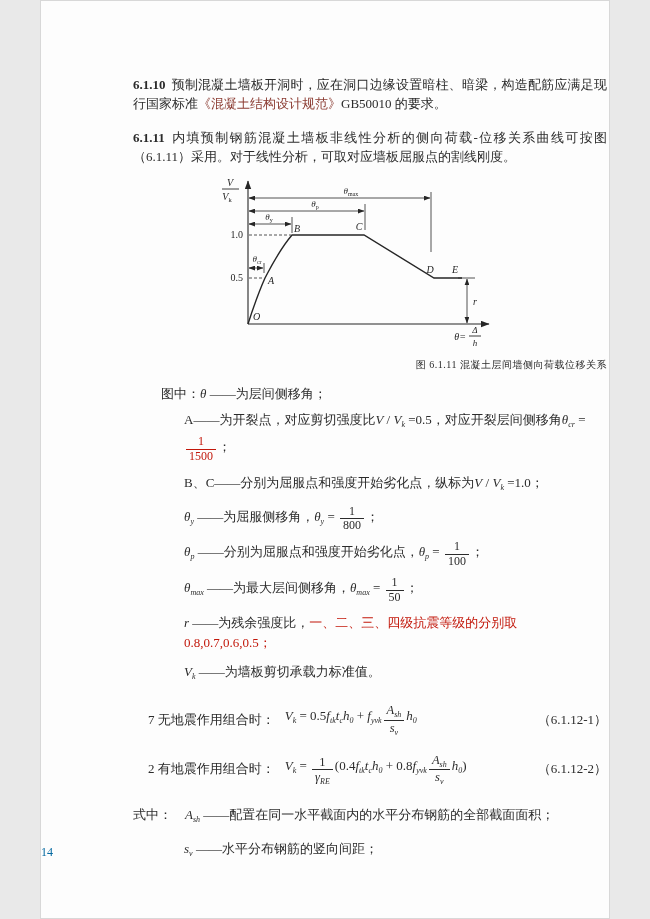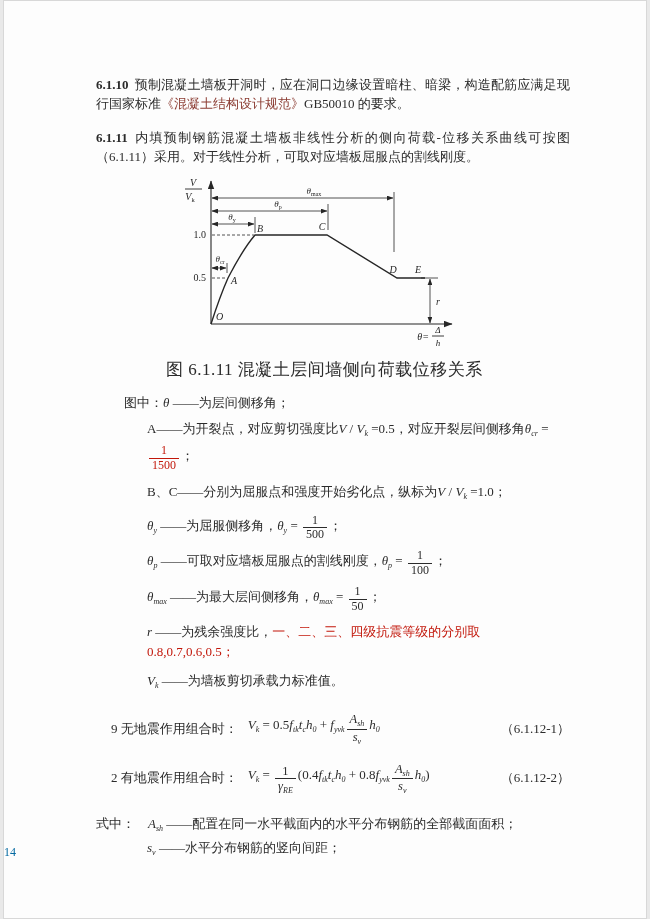--- a/index.html
+++ b/index.html
@@ -1,48 +1,48 @@
 <!DOCTYPE html>
 <html><head>
 <meta charset="utf-8">
 <style>
   html,body{margin:0;padding:0;background:#e9e9e9;}
   .page{
-    position:relative;width:644px;height:919px;margin:0 auto;
+    position:relative;width:570px;height:919px;margin:0 auto;
     background:#fdfdfd;border:1px solid #d8d8d8;box-sizing:border-box;
     font-family:"Liberation Serif","DejaVu Serif",serif;color:#2b2b2b;
     overflow:hidden;
   }
   .content{position:absolute;left:92px;top:74px;width:474px;}
   p{margin:0;}
   .para{font-size:13px;line-height:19px;text-align:justify;}
   .para + .para{margin-top:15px;}
   .secnum{font-weight:bold;margin-right:6px;}
   .title-red{color:#8a3a30;}
   .red{color:#c2170a;}
   .var{font-style:italic;}
   .sub{font-size:8px;vertical-align:-3px;font-style:italic;}
   .frac{display:inline-block;vertical-align:-9px;text-align:center;line-height:1.15;margin:0 2px;font-size:12px;}
   .frac .fn{display:block;padding:0 3px;border-bottom:1px solid currentColor;}
   .frac .fd{display:block;padding:0 3px;}
   .figwrap{margin:6px 0 0 70px;}
-  .caption{text-align:left;font-size:17px;margin-top:2px;letter-spacing:.5px;}
+  .caption{text-align:right;font-size:10px;margin-top:2px;letter-spacing:.5px;}
   .legend{margin-top:12px;font-size:13px;}
   .legend .intro{margin-left:28px;line-height:19px;}
   .lg-item{margin-left:51px;margin-top:9px;line-height:20px;}
   .lg-item.tall{margin-top:7px;}
   .sec12{margin-top:18px;}
   .eqrow{display:flex;align-items:center;margin-top:16px;padding-left:15px;font-size:13px;}
   .eqrow .formula{margin-left:10px;white-space:nowrap;}
   .eqrow .eqlabel{margin-left:auto;font-size:13px;}
   .bigfrac{display:inline-block;vertical-align:-11px;text-align:center;line-height:1.15;margin:0 2px;font-size:12.5px;}
   .bigfrac .fn{display:block;padding:0 3px;border-bottom:1px solid currentColor;}
   .bigfrac .fd{display:block;padding:0 3px;}
   .where{margin-top:20px;font-size:13px;}
-  .where .line2{margin-left:51px;margin-top:6px;}
+  .where .line2{margin-left:51px;margin-top:16px;}
   .pagenum{position:absolute;left:0;right:0;bottom:58px;text-align:left;font-size:12px;color:#0369a1;}
   svg text{font-family:"Liberation Serif","DejaVu Serif",serif;fill:#262626;}
   svg .it{font-style:italic;}
 </style>
 </head>
 <body>
 
 <div class="page">
   <div class="content">
 
@@ -110,34 +110,34 @@
       <div class="caption">图 6.1.11  混凝土层间墙侧向荷载位移关系</div>
     </div>
 
     <div class="legend">
       <p class="intro"><span>图中：</span><span class="var">θ</span><span> ——为层间侧移角；</span></p>
 
       <p class="lg-item tall"><span>A——为开裂点，对应剪切强度比</span><span class="var">V</span><span> / </span><span class="var">V</span><span class="sub">k</span><span> =0.5，对应开裂层间侧移角</span><span class="var">θ</span><span class="sub">cr</span><span> = </span><span class="frac red"><span class="fn">1</span><span class="fd">1500</span></span><span>；</span></p>
 
       <p class="lg-item"><span>B、C——分别为屈服点和强度开始劣化点，纵标为</span><span class="var">V</span><span> / </span><span class="var">V</span><span class="sub">k</span><span> =1.0；</span></p>
 
-      <p class="lg-item tall"><span class="var">θ</span><span class="sub">y</span><span> ——为屈服侧移角，</span><span class="var">θ</span><span class="sub">y</span><span> = </span><span class="frac"><span class="fn">1</span><span class="fd">500</span></span><span>；</span></p>
+      <p class="lg-item tall"><span class="var">θ</span><span class="sub">y</span><span> ——为屈服侧移角，</span><span class="var">θ</span><span class="sub">y</span><span> = </span><span class="frac"><span class="fn">1</span><span class="fd">800</span></span><span>；</span></p>
 
-      <p class="lg-item tall"><span class="var">θ</span><span class="sub">p</span><span> ——可取对应墙板屈服点的割线刚度，</span><span class="var">θ</span><span class="sub">p</span><span> = </span><span class="frac"><span class="fn">1</span><span class="fd">100</span></span><span>；</span></p>
+      <p class="lg-item tall"><span class="var">θ</span><span class="sub">p</span><span> ——分别为屈服点和强度开始劣化点，</span><span class="var">θ</span><span class="sub">p</span><span> = </span><span class="frac"><span class="fn">1</span><span class="fd">100</span></span><span>；</span></p>
 
       <p class="lg-item tall"><span class="var">θ</span><span class="sub">max</span><span> ——为最大层间侧移角，</span><span class="var">θ</span><span class="sub">max</span><span> = </span><span class="frac"><span class="fn">1</span><span class="fd">50</span></span><span>；</span></p>
 
       <p class="lg-item"><span class="var">r</span><span> ——为残余强度比，</span><span class="red">一、二、三、四级抗震等级的分别取 0.8,0.7,0.6,0.5；</span></p>
 
       <p class="lg-item"><span class="var">V</span><span class="sub">k</span><span> ——为墙板剪切承载力标准值。</span></p>
     </div>
 
 
     <div class="eqrow">
-      <span>9 无地震作用组合时：</span>
+      <span>7 无地震作用组合时：</span>
       <span class="formula"><span class="var">V</span><span class="sub">k</span><span> = </span><span>0.5</span><span class="var">f</span><span class="sub">tk</span><span class="var">t</span><span class="sub">c</span><span class="var">h</span><span class="sub">0</span><span> + </span><span class="var">f</span><span class="sub">yvk</span><span class="bigfrac"><span class="fn"><span class="var">A</span><span class="sub">sh</span></span><span class="fd"><span class="var">s</span><span class="sub">v</span></span></span><span class="var">h</span><span class="sub">0</span></span>
       <span class="eqlabel">（6.1.12-1）</span>
     </div>
 
     <div class="eqrow">
       <span>2 有地震作用组合时：</span>
       <span class="formula"><span class="var">V</span><span class="sub">k</span><span> = </span><span class="bigfrac"><span class="fn">1</span><span class="fd"><span class="var">γ</span><span class="sub">RE</span></span></span><span>(</span><span>0.4</span><span class="var">f</span><span class="sub">tk</span><span class="var">t</span><span class="sub">c</span><span class="var">h</span><span class="sub">0</span><span> + </span><span>0.8</span><span class="var">f</span><span class="sub">yvk</span><span class="bigfrac"><span class="fn"><span class="var">A</span><span class="sub">sh</span></span><span class="fd"><span class="var">s</span><span class="sub">v</span></span></span><span class="var">h</span><span class="sub">0</span><span>)</span></span>
       <span class="eqlabel">（6.1.12-2）</span>
     </div>
 

